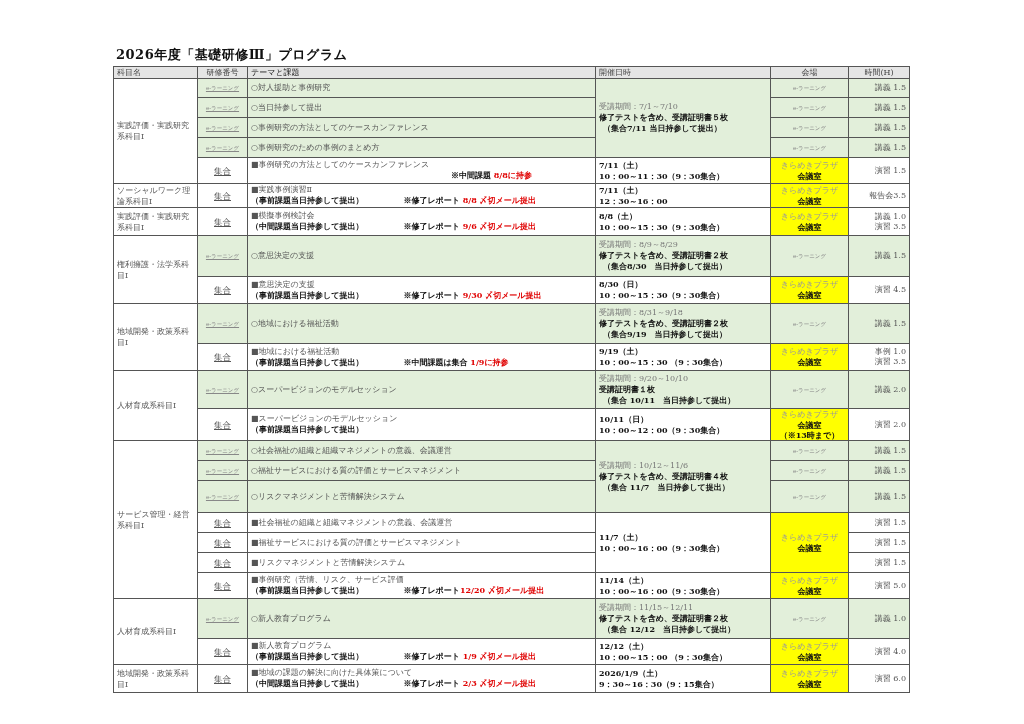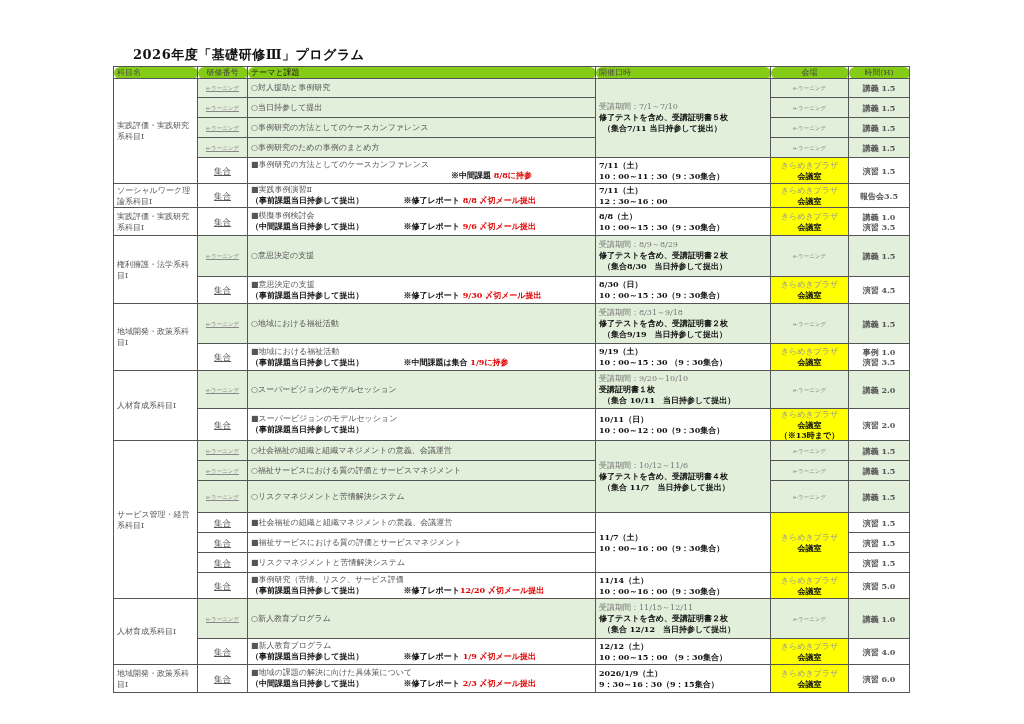--- a/index.html
+++ b/index.html
@@ -1,40 +1,40 @@
 <!DOCTYPE html>
 <html><head>
 <meta charset="utf-8">
 <style>
   html, body { margin:0; padding:0; background:#ffffff; }
   body { width:1024px; height:724px; position:relative; overflow:hidden;
          font-family: "DejaVu Serif", "Liberation Serif", serif; color:#222; }
-  .title { position:absolute; left:133px; top:46px; font-size:13px; font-weight:bold; color:#111; letter-spacing:0.5px; }
+  .title { position:absolute; left:116px; top:46px; font-size:13px; font-weight:bold; color:#111; letter-spacing:0.5px; }
   table.prog { position:absolute; left:113px; top:66px; border-collapse:collapse; table-layout:fixed; width:796px; }
   table.prog td, table.prog th { border:1px solid #555; padding:0 3px; font-size:8px; line-height:10px; vertical-align:middle; overflow:hidden; white-space:nowrap; }
-  table.prog th { background:#84cc16; font-weight:normal; height:11px; color:#444; text-align:left;border-radius:6px; }
+  table.prog th { background:#e5e5e5; font-weight:normal; height:11px; color:#444; text-align:left; }
   th.c { text-align:center !important; }
   th.bold { font-weight:normal; color:#111 !important; }
   .subj { color:#555; white-space:normal !important; line-height:11px !important; }
   .type { text-align:center; color:#555;text-decoration:underline; }
   .type.el { font-size:5.5px !important; color:#888; }
   .type.sh { font-size:8.5px !important; }
   .green { background:#e2efda; }
   .yellow { background:#ffff00; }
   .theme { color:#555; }
   .theme .b { color:#111; font-weight:bold; }
   .red { color:#e00000; font-weight:bold;margin-top:11px; }
   .sched { color:#111; }
   .sched .g { color:#777; font-weight:normal; }
   .sched .b { font-weight:bold; }
   .venue { text-align:center; }
   .venue .el { font-size:5.5px; color:#888; }
   .venue .k { color:#999; font-size:8px; display:block; }
   .venue .r { color:#111; font-weight:bold; display:block; }
-  .hours { text-align:center; color:#555;font-weight:bold; }
+  .hours { text-align:right; color:#555; }
   .hours span { display:block; }
   .ind { padding-left:4px; }
   .note-center { display:block; text-align:center; padding-left:140px; }
   .gap { display:inline-block; width:40px; }
 </style>
 </head>
 <body>
 
 <div class="title">2026年度「基礎研修Ⅲ」プログラム</div>
 

